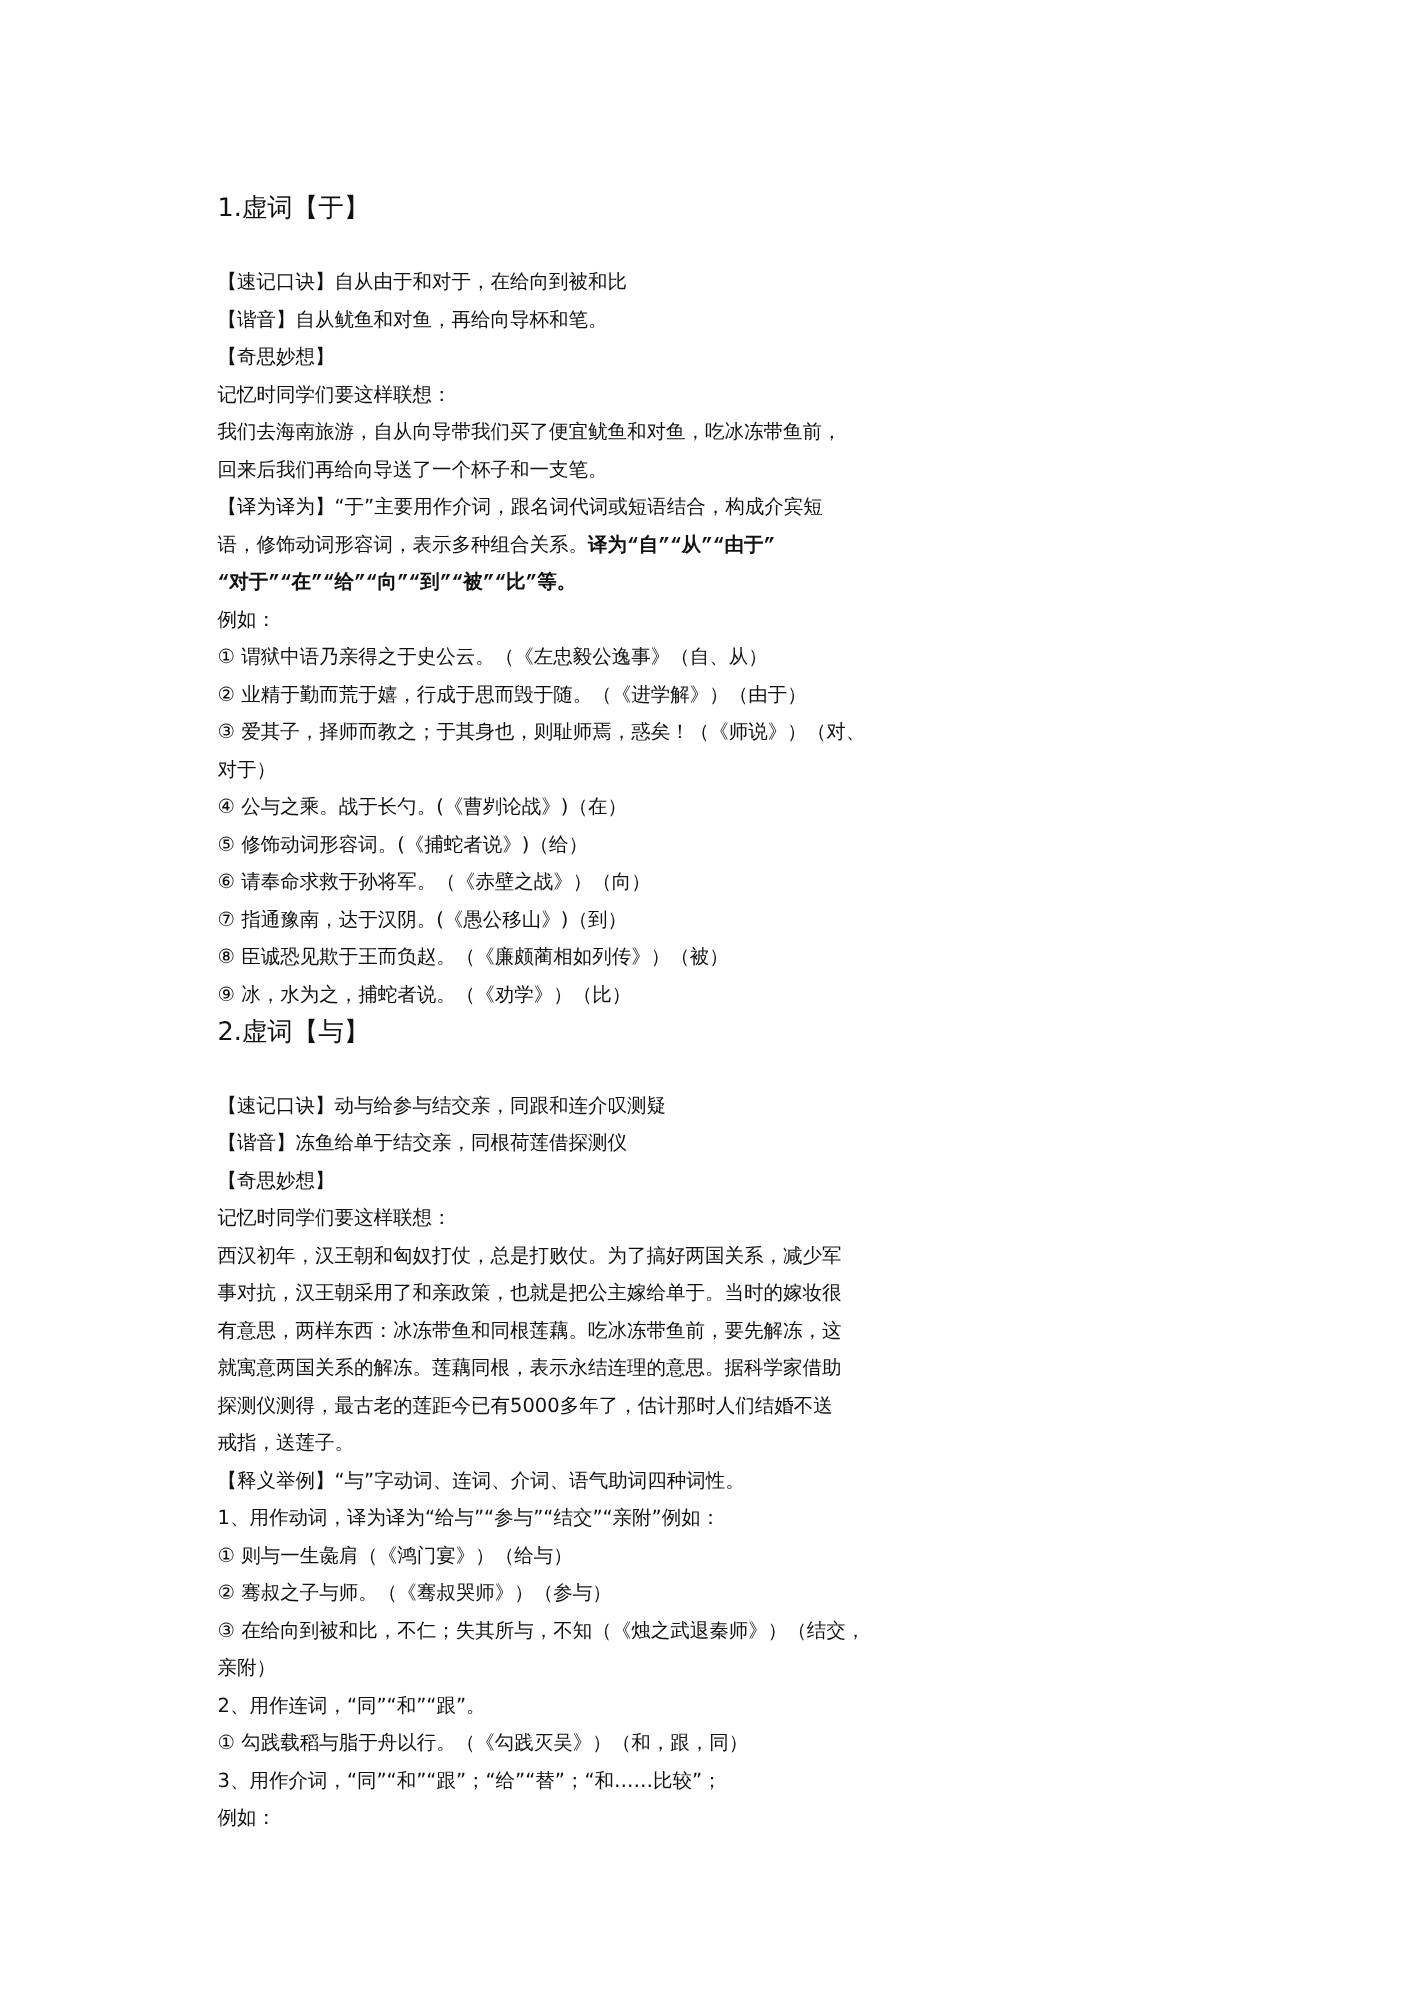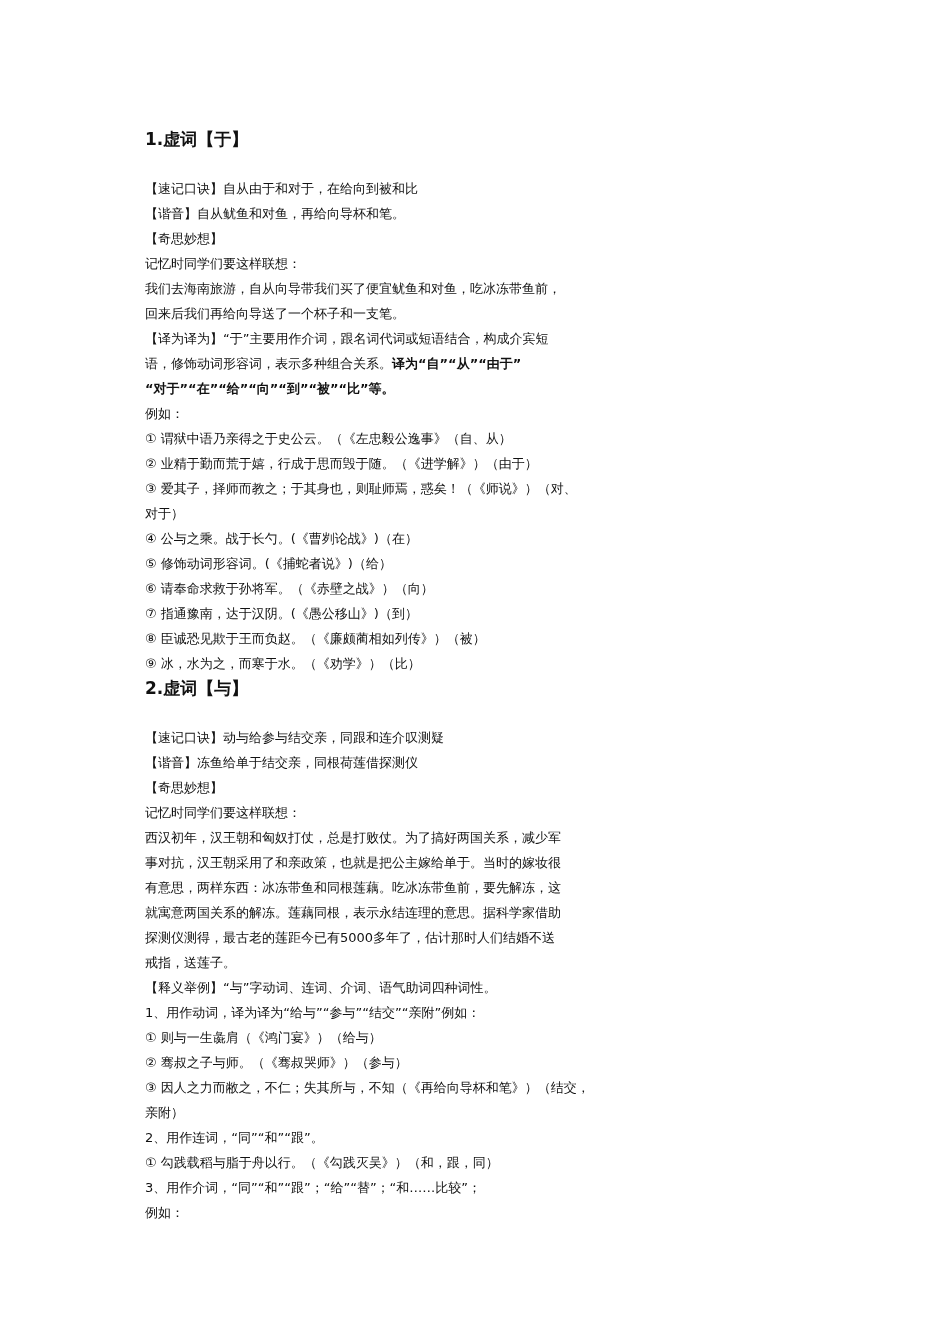--- a/index.html
+++ b/index.html
@@ -1,21 +1,21 @@
 <!DOCTYPE html>
 <html><head>
 <meta charset="utf-8">
 <style>
   html, body { margin: 0; padding: 0; background: #ffffff; }
   body { width: 950px; height: 1344px; position: relative; overflow: hidden;
          font-family: "DejaVu Sans", "Liberation Sans", sans-serif; color: #111; }
   .page { position: absolute; left: 145px; top: 0; width: 680px; }
   .line { position: absolute; left: 0; white-space: nowrap; font-size: 13px; line-height: 24px; }
-  .h { font-weight: bold; font-size: 17px; }
-  .b { font-weight: bold; }
+  .h { font-weight: normal; font-size: 17px; }
+  .b { font-weight: bold; font-family: Liberation Mono, monospace; }
 </style>
 </head>
 <body>
 
 <div class="page">
   <div class="line h" style="top:127px">1.虚词【于】</div>
 
   <div class="line" style="top:177px">【速记口诀】自从由于和对于，在给向到被和比</div>
   <div class="line" style="top:202px">【谐音】自从鱿鱼和对鱼，再给向导杯和笔。</div>
   <div class="line" style="top:227px">【奇思妙想】</div>
@@ -31,37 +31,37 @@
 
   <div class="line" style="top:427px">① 谓狱中语乃亲得之于史公云。（《左忠毅公逸事》（自、从）</div>
   <div class="line" style="top:452px">② 业精于勤而荒于嬉，行成于思而毁于随。（《进学解》）（由于）</div>
   <div class="line" style="top:477px">③ 爱其子，择师而教之；于其身也，则耻师焉，惑矣！（《师说》）（对、</div>
   <div class="line" style="top:502px">对于）</div>
   <div class="line" style="top:527px">④ 公与之乘。战于长勺。(《曹刿论战》)（在）</div>
   <div class="line" style="top:552px">⑤ 修饰动词形容词。(《捕蛇者说》)（给）</div>
   <div class="line" style="top:577px">⑥ 请奉命求救于孙将军。（《赤壁之战》）（向）</div>
   <div class="line" style="top:602px">⑦ 指通豫南，达于汉阴。(《愚公移山》)（到）</div>
   <div class="line" style="top:627px">⑧ 臣诚恐见欺于王而负赵。（《廉颇蔺相如列传》）（被）</div>
-  <div class="line" style="top:652px">⑨ 冰，水为之，而寒于水。（《劝学》）（比）</div>
+  <div class="line" style="top:652px">⑨ 冰，水为之，捕蛇者说。（《劝学》）（比）</div>
 
   <div class="line h" style="top:676px">2.虚词【与】</div>
 
   <div class="line" style="top:726px">【速记口诀】动与给参与结交亲，同跟和连介叹测疑</div>
   <div class="line" style="top:751px">【谐音】冻鱼给单于结交亲，同根荷莲借探测仪</div>
   <div class="line" style="top:776px">【奇思妙想】</div>
   <div class="line" style="top:801px">记忆时同学们要这样联想：</div>
   <div class="line" style="top:826px">西汉初年，汉王朝和匈奴打仗，总是打败仗。为了搞好两国关系，减少军</div>
   <div class="line" style="top:851px">事对抗，汉王朝采用了和亲政策，也就是把公主嫁给单于。当时的嫁妆很</div>
   <div class="line" style="top:876px">有意思，两样东西：冰冻带鱼和同根莲藕。吃冰冻带鱼前，要先解冻，这</div>
   <div class="line" style="top:901px">就寓意两国关系的解冻。莲藕同根，表示永结连理的意思。据科学家借助</div>
   <div class="line" style="top:926px">探测仪测得，最古老的莲距今已有5000多年了，估计那时人们结婚不送</div>
   <div class="line" style="top:951px">戒指，送莲子。</div>
   <div class="line" style="top:976px">【释义举例】“与”字动词、连词、介词、语气助词四种词性。</div>
   <div class="line" style="top:1001px">1、用作动词，译为译为“给与”“参与”“结交”“亲附”例如：</div>
   <div class="line" style="top:1026px">① 则与一生彘肩（《鸿门宴》）（给与）</div>
   <div class="line" style="top:1051px">② 骞叔之子与师。（《骞叔哭师》）（参与）</div>
-  <div class="line" style="top:1076px">③ 因人之力而敝之，不仁；失其所与，不知（《再给向导杯和笔》）（结交，</div>
+  <div class="line" style="top:1076px">③ 在给向到被和比，不仁；失其所与，不知（《烛之武退秦师》）（结交，</div>
   <div class="line" style="top:1101px">亲附）</div>
   <div class="line" style="top:1126px">2、用作连词，“同”“和”“跟”。</div>
   <div class="line" style="top:1151px">① 勾践载稻与脂于舟以行。（《勾践灭吴》）（和，跟，同）</div>
   <div class="line" style="top:1176px">3、用作介词，“同”“和”“跟”；“给”“替”；“和……比较”；</div>
   <div class="line" style="top:1201px">例如：</div>
 </div>
 
 </body></html>

